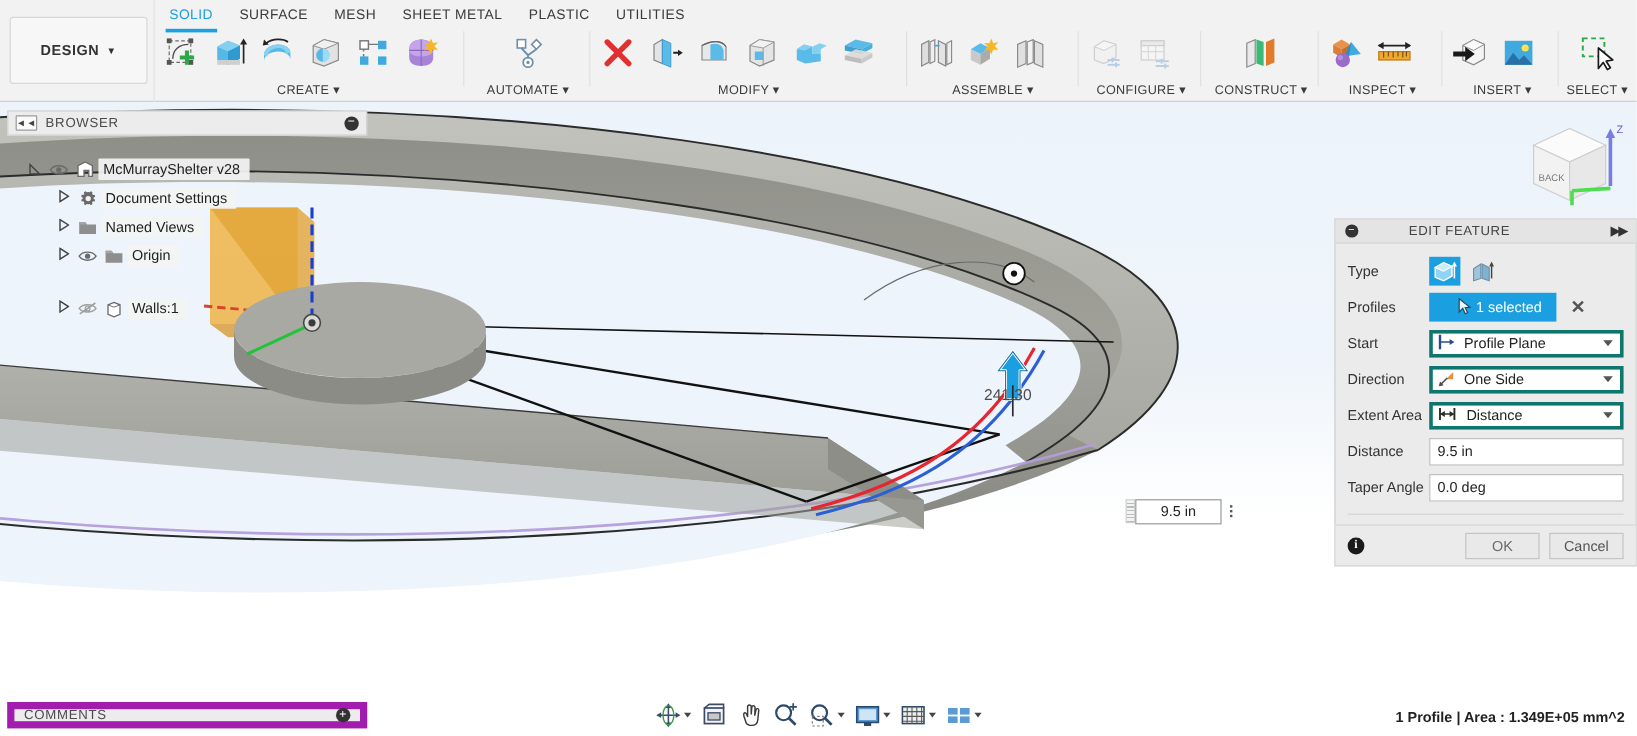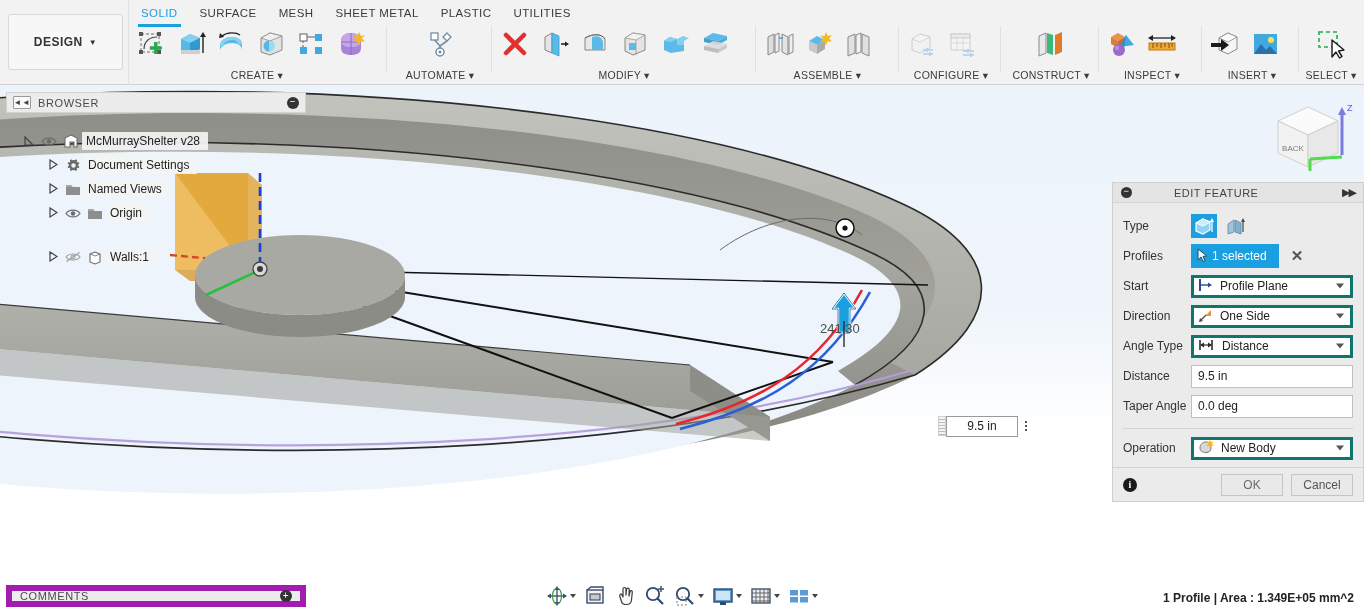--- a/index.html
+++ b/index.html
@@ -144,21 +144,21 @@
   .fld {
     height: 23px; border: 1px solid #bfbfbf; background: #fff;
     display: flex; align-items: center; padding: 0 6px; font-size: 12px; color: #222;
   }
   .typebtn {
     width: 26px; height: 24px; display: flex; align-items: center; justify-content: center;
   }
   .typebtn.on { background: #1a9fe0; }
   .pbtn {
     display: inline-flex; align-items: center; height: 24px; background: #1a9fe0;
-    color: #fff; padding: 0 12px 0 6px; font-size: 12px;
+    color: #fff; padding: 0 12px 0 24px; font-size: 12px;
   }
   .pbtn .cur { margin-right: 4px; }
   .xbtn { margin-left: 12px; color: #555; font-size: 15px; font-weight: 600; }
   .ep-sep { height: 1px; background: #d4d4d4; margin: 7px 0 4px 0; }
   #ep-footer {
     border-top: 1px solid #d4d4d4; height: 34px; display: flex; align-items: center;
     padding: 0 10px; background: #ebebeb;
   }
   #ep-footer .infoi {
     width: 14px; height: 14px; border-radius: 50%; background: #1a1a1a; color: #fff;
@@ -841,21 +841,21 @@
               <path d="M 1 14 l 1 -4 l 3 3 z" fill="#4a4a4a"></path>
             </svg>
           </span>
           <span class="txt">One Side</span>
           <span class="arrow"></span>
         </div>
       </div>
     </div>
 
     <div class="ep-row">
-      <div class="ep-label">Angle Type</div>
+      <div class="ep-label">Extent Area</div>
       <div class="ep-ctl">
         <div class="sel">
           <span>
             <svg width="18" height="14" viewBox="0 0 18 14">
               <line x1="2" y1="2" x2="2" y2="12" stroke="#2b2b2b" stroke-width="1.6"></line>
               <line x1="14" y1="2" x2="14" y2="12" stroke="#2b2b2b" stroke-width="1.6"></line>
               <line x1="3" y1="7" x2="13" y2="7" stroke="#2b2b2b" stroke-width="1.2"></line>
               <path d="M 2 7 l 4 -2.4 v 4.8 z" fill="#2b2b2b"></path>
               <path d="M 14 7 l -4 -2.4 v 4.8 z" fill="#2b2b2b"></path>
             </svg>
@@ -875,35 +875,20 @@
 
     <div class="ep-row">
       <div class="ep-label">Taper Angle</div>
       <div class="ep-ctl">
         <div class="fld">0.0 deg</div>
       </div>
     </div>
 
     <div class="ep-sep"></div>
 
-    <div class="ep-row">
-      <div class="ep-label">Operation</div>
-      <div class="ep-ctl">
-        <div class="sel">
-          <span>
-            <svg width="17" height="15" viewBox="0 0 17 15">
-              <path d="M 2 9 C 2 5.5, 4.5 3, 8 3 C 11.5 3, 13 5.5, 13 9 C 13 12, 11 13.5, 8 13.5 C 4.5 13.5, 2 12, 2 9 Z" fill="#d9d9d9" stroke="#7a7a7a" stroke-width="1"></path>
-              <path d="M 12 0.5 l 1.1 2.6 l 2.8 -.6 l -1.9 2.2 l 1.9 2 l -2.9 .1 l -1 2.6 l -1.2 -2.6 l -2.6 .4 l 2 -2.2 l -2 -2 l 2.8 .2 z" fill="#f5b824"></path>
-            </svg>
-          </span>
-          <span class="txt">New Body</span>
-          <span class="arrow"></span>
-        </div>
-      </div>
-    </div>
   </div>
 
   <div id="ep-footer">
     <div class="infoi">i</div>
     <div class="spacer"></div>
     <div class="btn primary">OK</div>
     <div class="btn">Cancel</div>
   </div>
 </div>
 

